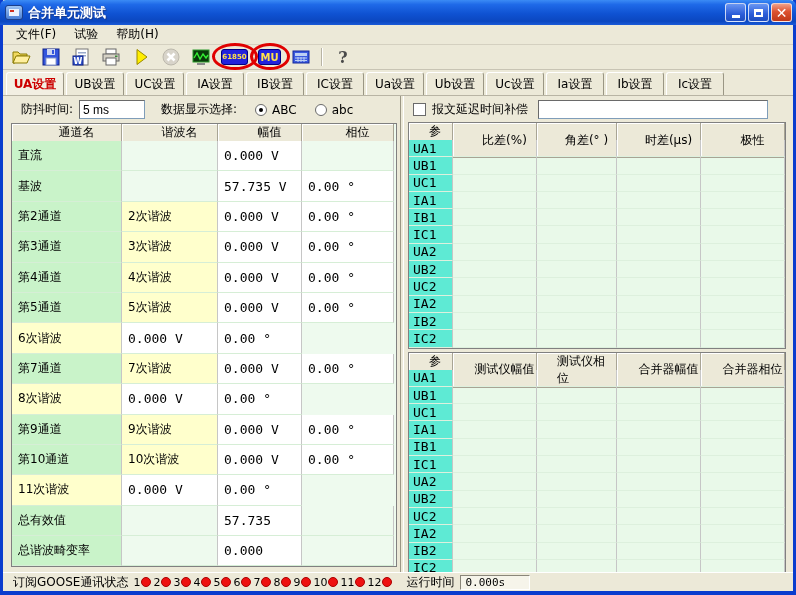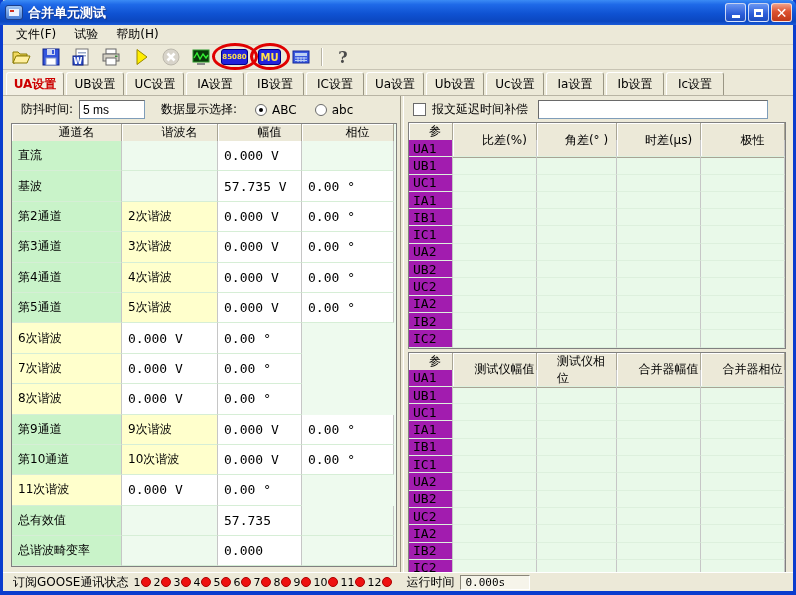--- a/index.html
+++ b/index.html
@@ -91,21 +91,21 @@
   .checkbox { width:13px; height:13px; background:#fff; border:1px solid #6a6a6a; margin-right:6px; }
   .txt.delay { width:230px; margin-left:10px; }
 
   .rtable { margin-left:2px; width:378px; border:1px solid #808080; background:#e9f9e9; }
   .rtable.t2 { margin-top:3px; }
   .rt-head, .rt-row { display:grid; grid-template-columns:44px 84px 80px 84px 84px; }
   .rt-head { height:17px; }
   .rt-head .hcell { font-size:12px; }
   .rt-row { height:17.3px; }
   .rt-row .td { padding-left:4px; border-bottom:1px solid #ddf0dd; }
-  .rt-row .p { background:#a21caf; font-family:"DejaVu Sans Mono",monospace; font-size:13px; }
+  .rt-row .p { background:#5eead4; font-family:"DejaVu Sans Mono",monospace; font-size:13px; }
 
   
   .statusbar { height:19px; flex:0 0 19px; display:flex; align-items:center; background:#ece9d8;
     border-top:1px solid #fff; box-shadow:0 -1px 0 #b8b4a4; padding-left:10px; font-size:12px; }
   .inds { display:flex; align-items:center; margin-left:5px; }
   .ind { display:flex; align-items:center; margin-right:2px; }
   .ind-n { font-size:11px; margin-right:1px; }
   .ind-dot { width:10px; height:10px; border-radius:50%; background:#ee1111; border:1px solid #aa0000; }
   .sb-lbl.rt { margin-left:12px; margin-right:6px; }
   .sb-field { width:70px; height:15px; background:#f6f4ea; border:1px solid #8a867a;
@@ -184,21 +184,21 @@
         </svg>
     </div>
     <div class="tool-btn">
       <svg width="20" height="20">
           <rect x="2" y="3" width="16" height="12" fill="#0a3a0a" stroke="#2a9a2a"></rect>
           <polyline points="3,11 6,6 9,12 12,7 15,11 17,8" fill="none" stroke="#33ee33" stroke-width="1.4"></polyline>
           <rect x="6" y="16" width="8" height="2" fill="#8a8a8a"></rect>
         </svg>
     </div>
     <div class="badge badge-61850">
-      <span>85080</span>
+      <span>61850</span>
     </div>
     <div class="badge badge-mu">
       <span>MU</span>
     </div>
     <div class="tool-btn">
       <svg width="20" height="20">
           <rect x="2" y="4" width="16" height="12" fill="#3a5ae0" stroke="#15289a"></rect>
           <rect x="4" y="6" width="12" height="3" fill="#bcd0f4"></rect>
           <path d="M4 11 h12 M4 13.5 h12 M7 10 v5 M10 10 v5 M13 10 v5" stroke="#bcd0f4" stroke-width="1"></path>
         </svg>
@@ -289,20 +289,21 @@
             <div class="td cell-harm filled">5次谐波</div>
             <div class="td cell-num filled">0.000 V</div>
             <div class="td cell-num filled">0.00 °</div>
           </div>
             <div class="lt-row">
             <div class="td cell-harm filled">6次谐波</div>
             <div class="td cell-num filled">0.000 V</div>
             <div class="td cell-num filled">0.00 °</div>
           </div>
             <div class="lt-row">
+            <div class="td c-name">第7通道</div>
             <div class="td cell-harm filled">7次谐波</div>
             <div class="td cell-num filled">0.000 V</div>
             <div class="td cell-num filled">0.00 °</div>
           </div>
             <div class="lt-row">
             <div class="td cell-harm filled">8次谐波</div>
             <div class="td cell-num filled">0.000 V</div>
             <div class="td cell-num filled">0.00 °</div>
           </div>
             <div class="lt-row">

